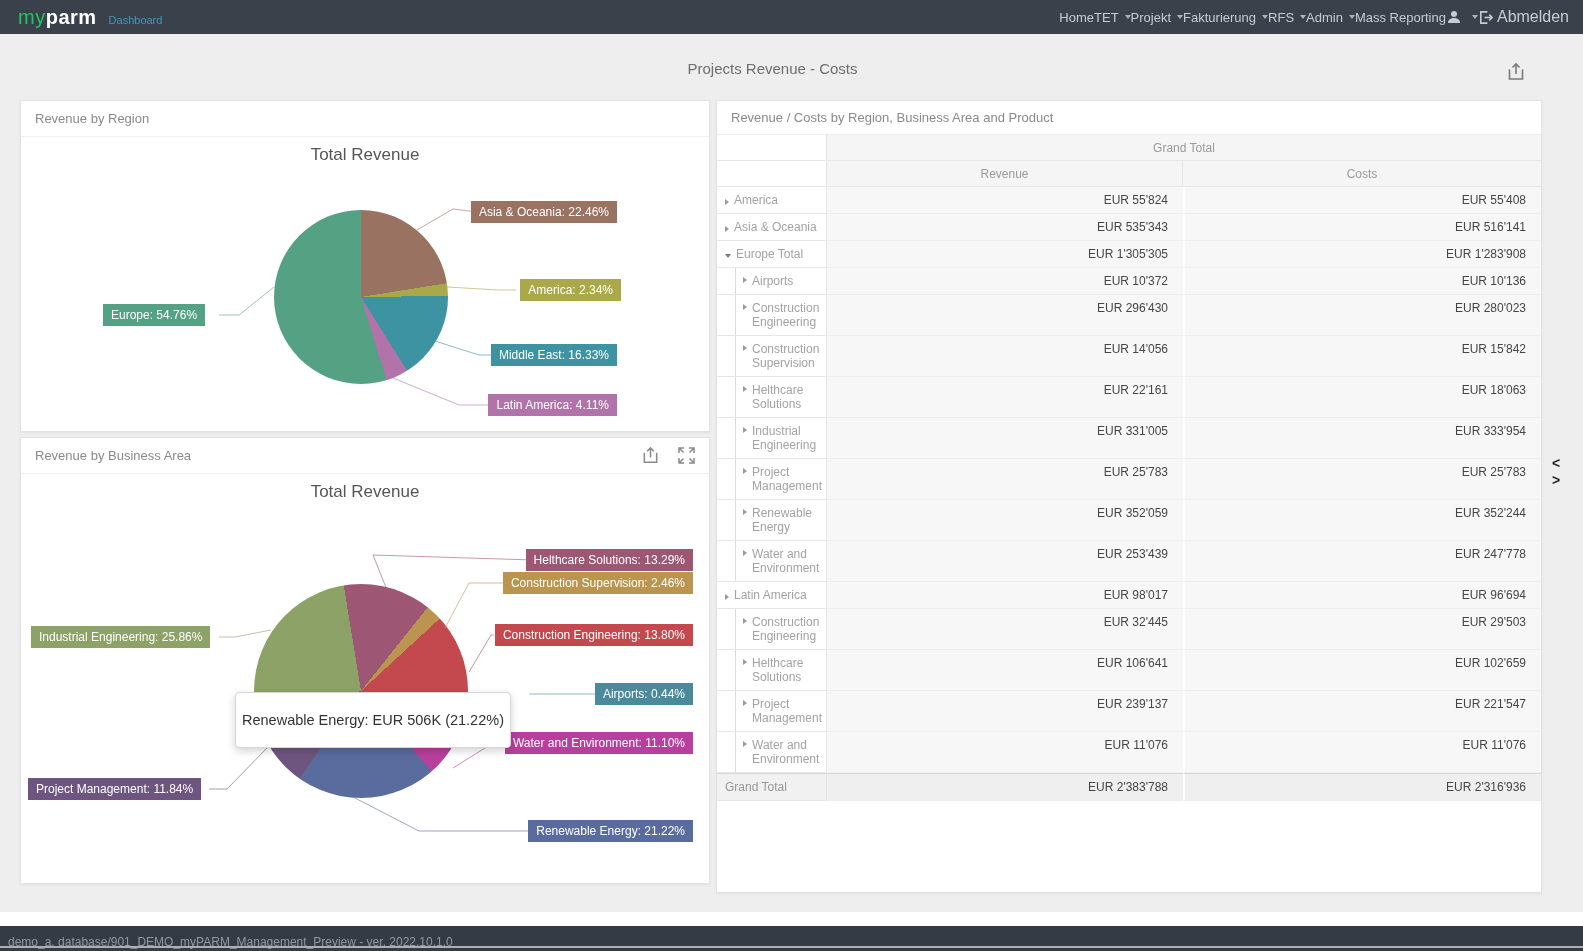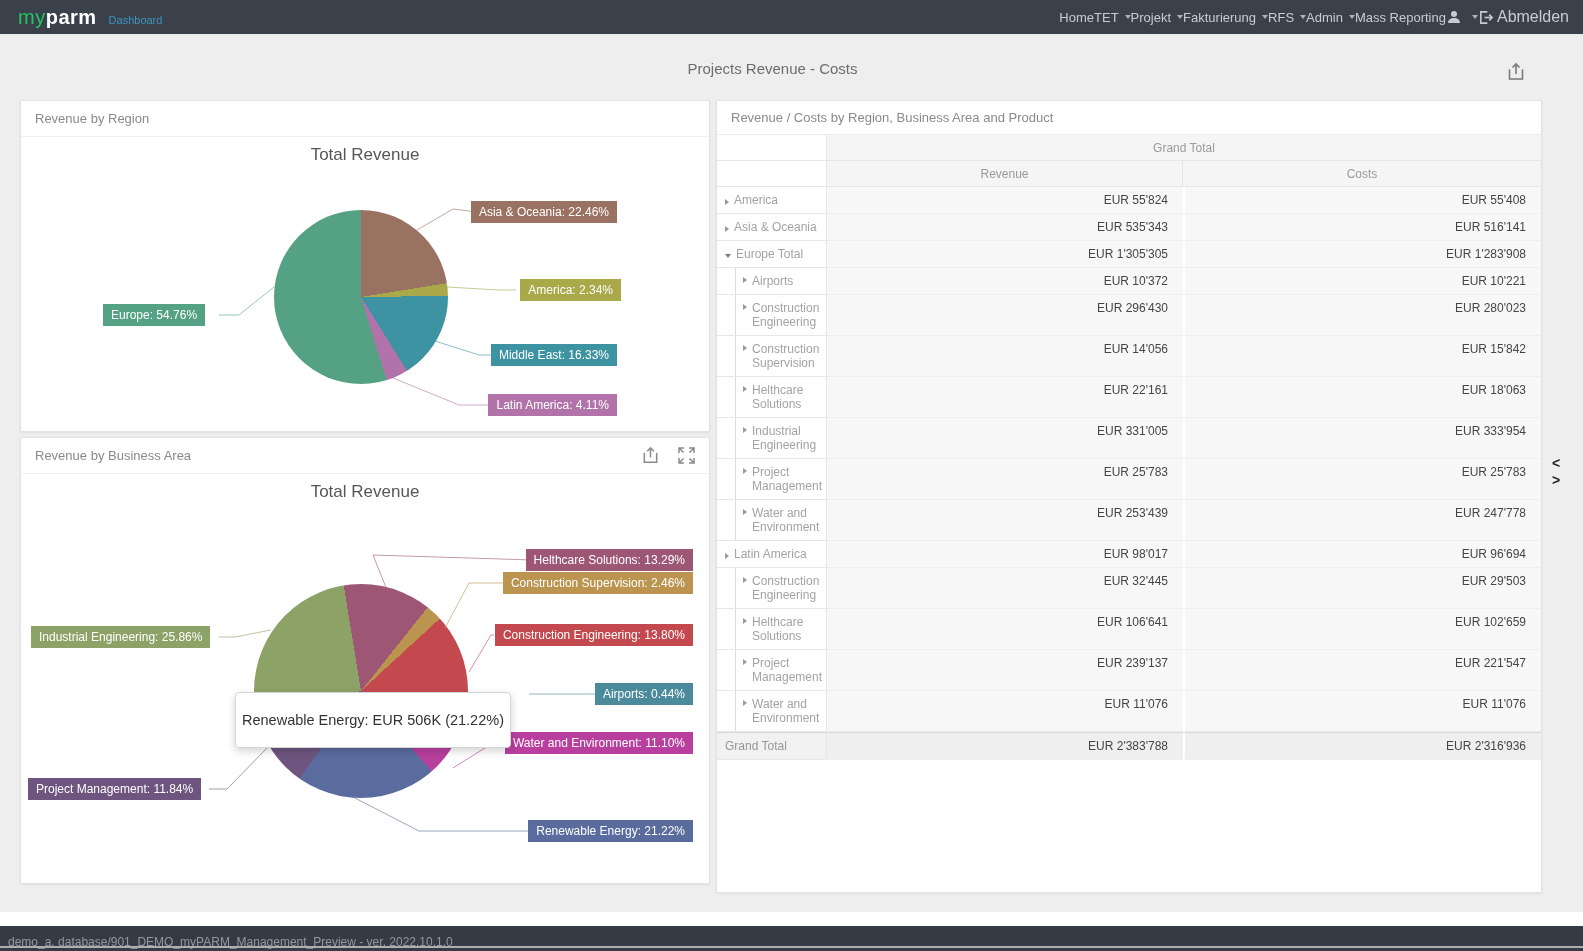--- a/index.html
+++ b/index.html
@@ -269,21 +269,21 @@
           <div class="tval costs">EUR 1'283'908</div>
         </div>
         <div class="trow">
           <div class="tlabel">
             <div class="lbl-child">
               <span class="tri-r"></span>
               <span>Airports</span>
             </div>
           </div>
           <div class="tval">EUR 10'372</div>
-          <div class="tval costs">EUR 10'221</div>
+          <div class="tval costs">EUR 10'136</div>
         </div>
         <div class="trow">
           <div class="tlabel">
             <div class="lbl-child">
               <span class="tri-r"></span>
               <span>Construction Engineering</span>
             </div>
           </div>
           <div class="tval">EUR 296'430</div>
           <div class="tval costs">EUR 280'023</div>
@@ -325,20 +325,30 @@
               <span>Project Management</span>
             </div>
           </div>
           <div class="tval">EUR 25'783</div>
           <div class="tval costs">EUR 25'783</div>
         </div>
         <div class="trow">
           <div class="tlabel">
             <div class="lbl-child">
               <span class="tri-r"></span>
+              <span>Renewable Energy</span>
+            </div>
+          </div>
+          <div class="tval">EUR 352'059</div>
+          <div class="tval costs">EUR 352'244</div>
+        </div>
+        <div class="trow">
+          <div class="tlabel">
+            <div class="lbl-child">
+              <span class="tri-r"></span>
               <span>Water and Environment</span>
             </div>
           </div>
           <div class="tval">EUR 253'439</div>
           <div class="tval costs">EUR 247'778</div>
         </div>
         <div class="trow">
           <div class="tlabel">
             <div class="lbl-in nowrap">
               <span class="tri-r"></span>

